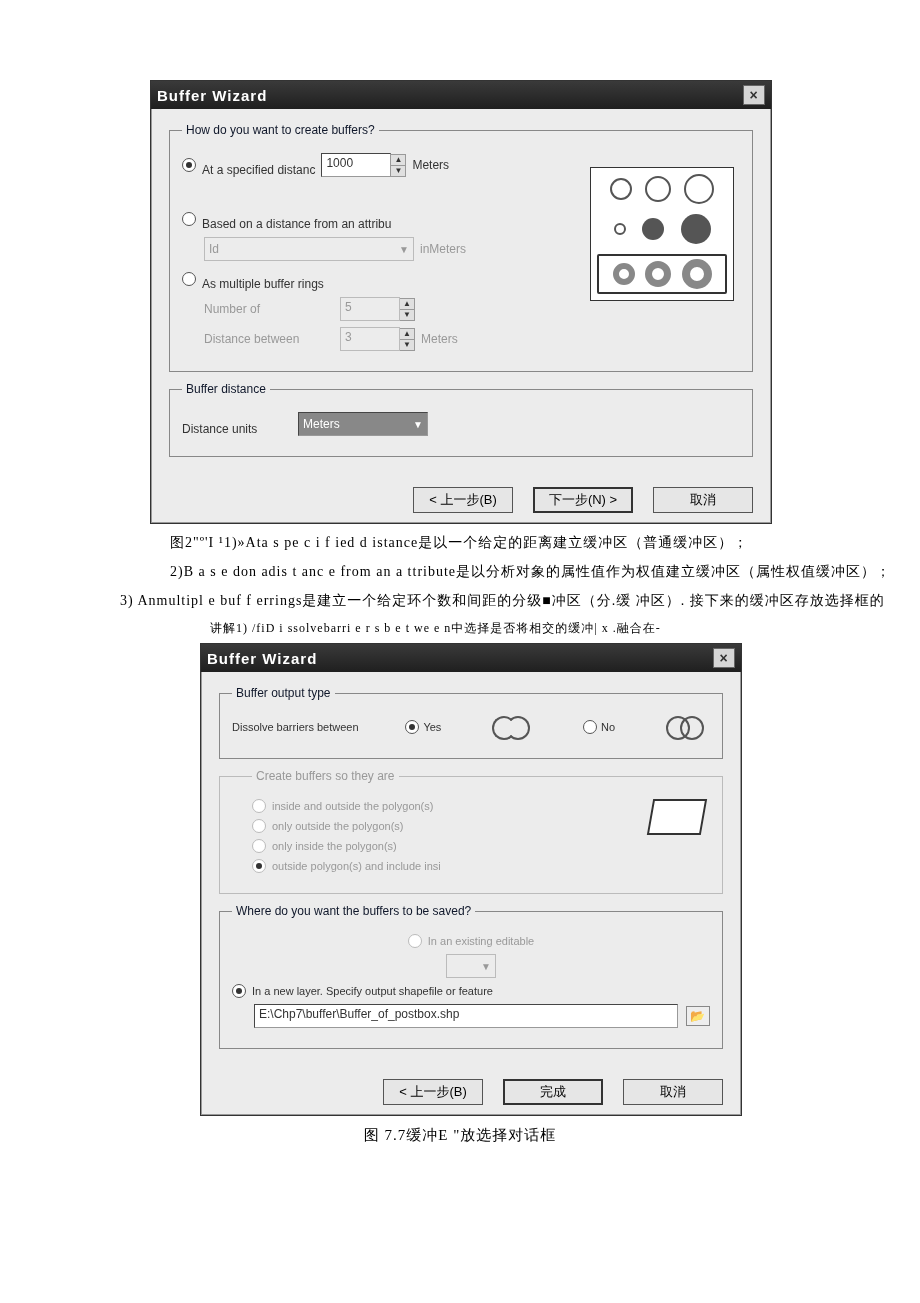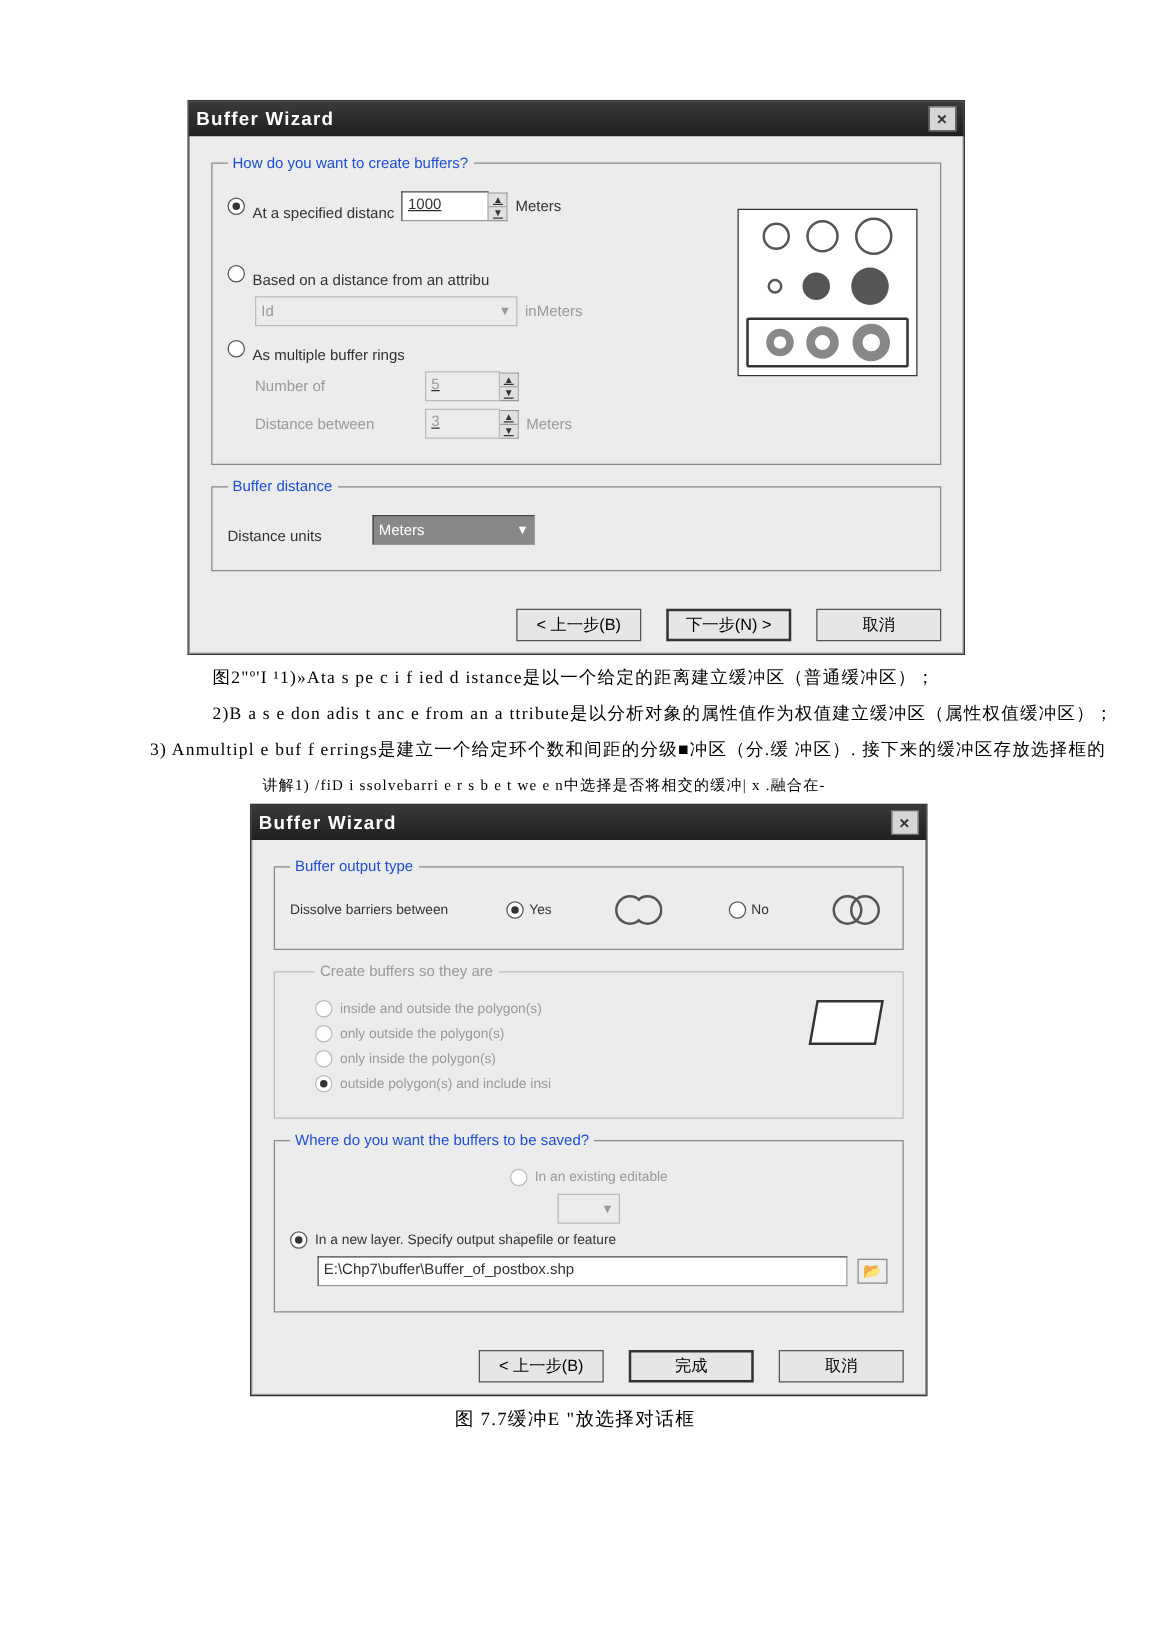--- a/index.html
+++ b/index.html
@@ -55,21 +55,21 @@
     margin: 0 0 10px 0;
     position: relative;
   }
   fieldset.noborder {
     border-color: #bbb;
     padding-left: 32px;
   }
   legend {
     font-size: 12px;
     padding: 0 4px;
-    color: #1d4ed8;
+    color: #0f172a;
   }
   legend.dim { color: #999; }
   .row {
     display: flex;
     align-items: center;
     gap: 6px;
     margin: 6px 0;
   }
   .radio {
     width: 12px; height: 12px;
@@ -102,21 +102,20 @@
     box-sizing: content-box;
   }
   .input.disabled {
     background: #ececec;
     color: #999;
     border: 1px solid #bbb;
   }
   .spinner {
     display: inline-flex;
     align-items: center;
-    text-decoration: underline;
   }
   .spinner .spin-btns {
     display: flex;
     flex-direction: column;
     border: 1px solid #999;
     border-left: none;
   }
   .spinner .spin-btns span {
     width: 14px; height: 10px;
     font-size: 8px;

